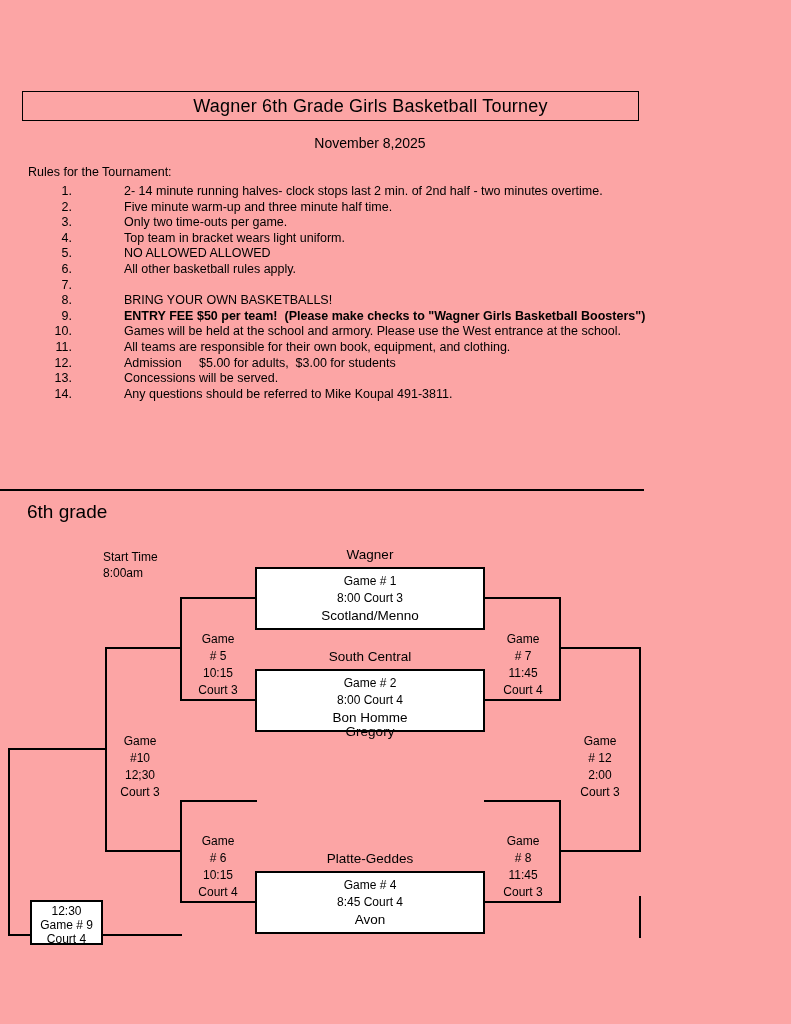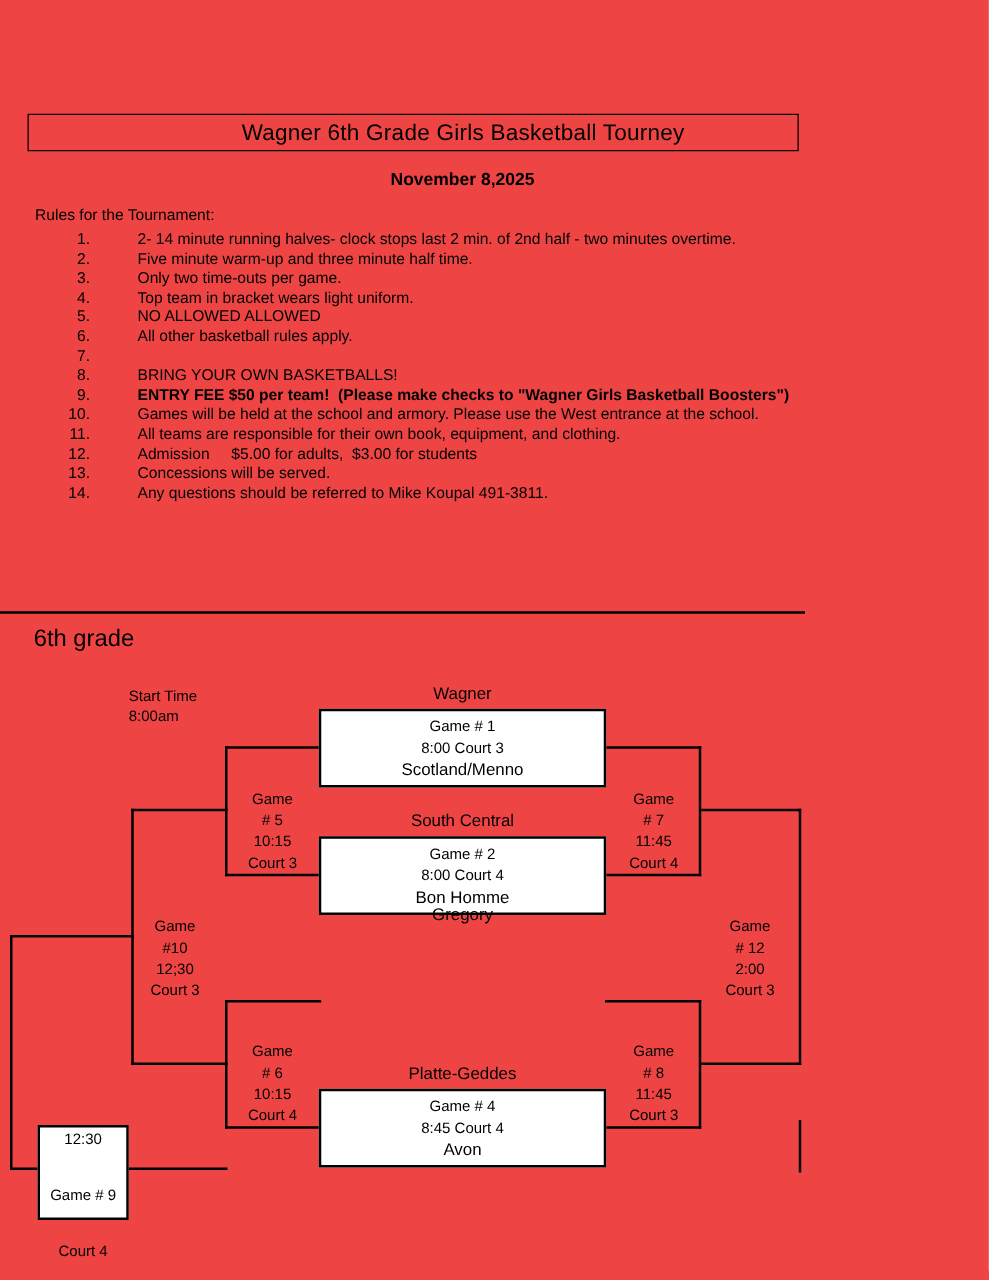--- a/index.html
+++ b/index.html
@@ -1,45 +1,45 @@
 <!DOCTYPE html>
 <html><head>
 <meta charset="utf-8">
 <style>
   * { box-sizing: border-box; margin: 0; padding: 0; }
   body { margin: 0; background: #ffffff; }
   .page {
     position: relative;
     width: 791px;
     height: 1024px;
-    background: #ef4444;
+    background: #fca5a5;
     color: #000000;
     font-family: "Liberation Sans", "DejaVu Sans", sans-serif;
     overflow: hidden;
   }
   .hl, .vl { position: absolute; background: #000; }
 
   .title-box {
     position: absolute; left: 22px; top: 91px; width: 617px; height: 30px;
     border: 1.5px solid #000;
     display: flex; align-items: center; justify-content: center;
     padding-left: 80px;
   }
   .title-text { font-size: 18px; letter-spacing: 0.2px; }
 
   .date-line {
     position: absolute; left: 0; top: 135px; width: 740px;
-    text-align: center; font-size: 14px; font-weight: bold;
+    text-align: center; font-size: 14px;
   }
 
   .rules-heading { position: absolute; left: 28px; top: 165px; font-size: 12.5px; }
   .rules-list { position: absolute; left: 28px; top: 184px; width: 730px; }
   .rule-row { display: flex; font-size: 12.5px; line-height: 15.6px; min-height: 15.6px; }
   .rule-num { flex: 0 0 44px; text-align: right; }
-  .rule-text { margin-left: 38px; white-space: pre-wrap; }
+  .rule-text { margin-left: 52px; white-space: pre-wrap; }
   .bold { font-weight: bold; }
 
   .divider { position: absolute; left: 0; top: 489px; width: 644px; height: 2px; background: #000; }
 
   .grade-heading { position: absolute; left: 27px; top: 501px; font-size: 19px; }
 
   .start-time { position: absolute; left: 103px; top: 549px; font-size: 12px; line-height: 16px; }
 
   .team-above {
     position: absolute; left: 255px; width: 230px;
@@ -54,24 +54,24 @@
   }
   .g-num, .g-time { font-size: 12px; }
   .g-team { font-size: 13.5px; }
 
   .conn {
     position: absolute; width: 72px;
     text-align: center; font-size: 12px; line-height: 17px;
   }
 
   .g9-box {
-    position: absolute; left: 30px; top: 900px; width: 73px; height: 76px;
+    position: absolute; left: 30px; top: 900px; width: 73px; height: 45px;
     border: 2px solid #000; background: #fff;
     display: flex; flex-direction: column; align-items: center; justify-content: space-evenly;
-    font-size: 12px; text-align: center; padding: 2px 0; gap: 31px;
+    font-size: 12px; text-align: center; padding: 2px 0;
   }
 </style>
 </head>
 <body>
 
 <div class="page">
 
   <div class="title-box">
     <span class="title-text">Wagner 6th Grade Girls Basketball Tourney</span>
   </div>

